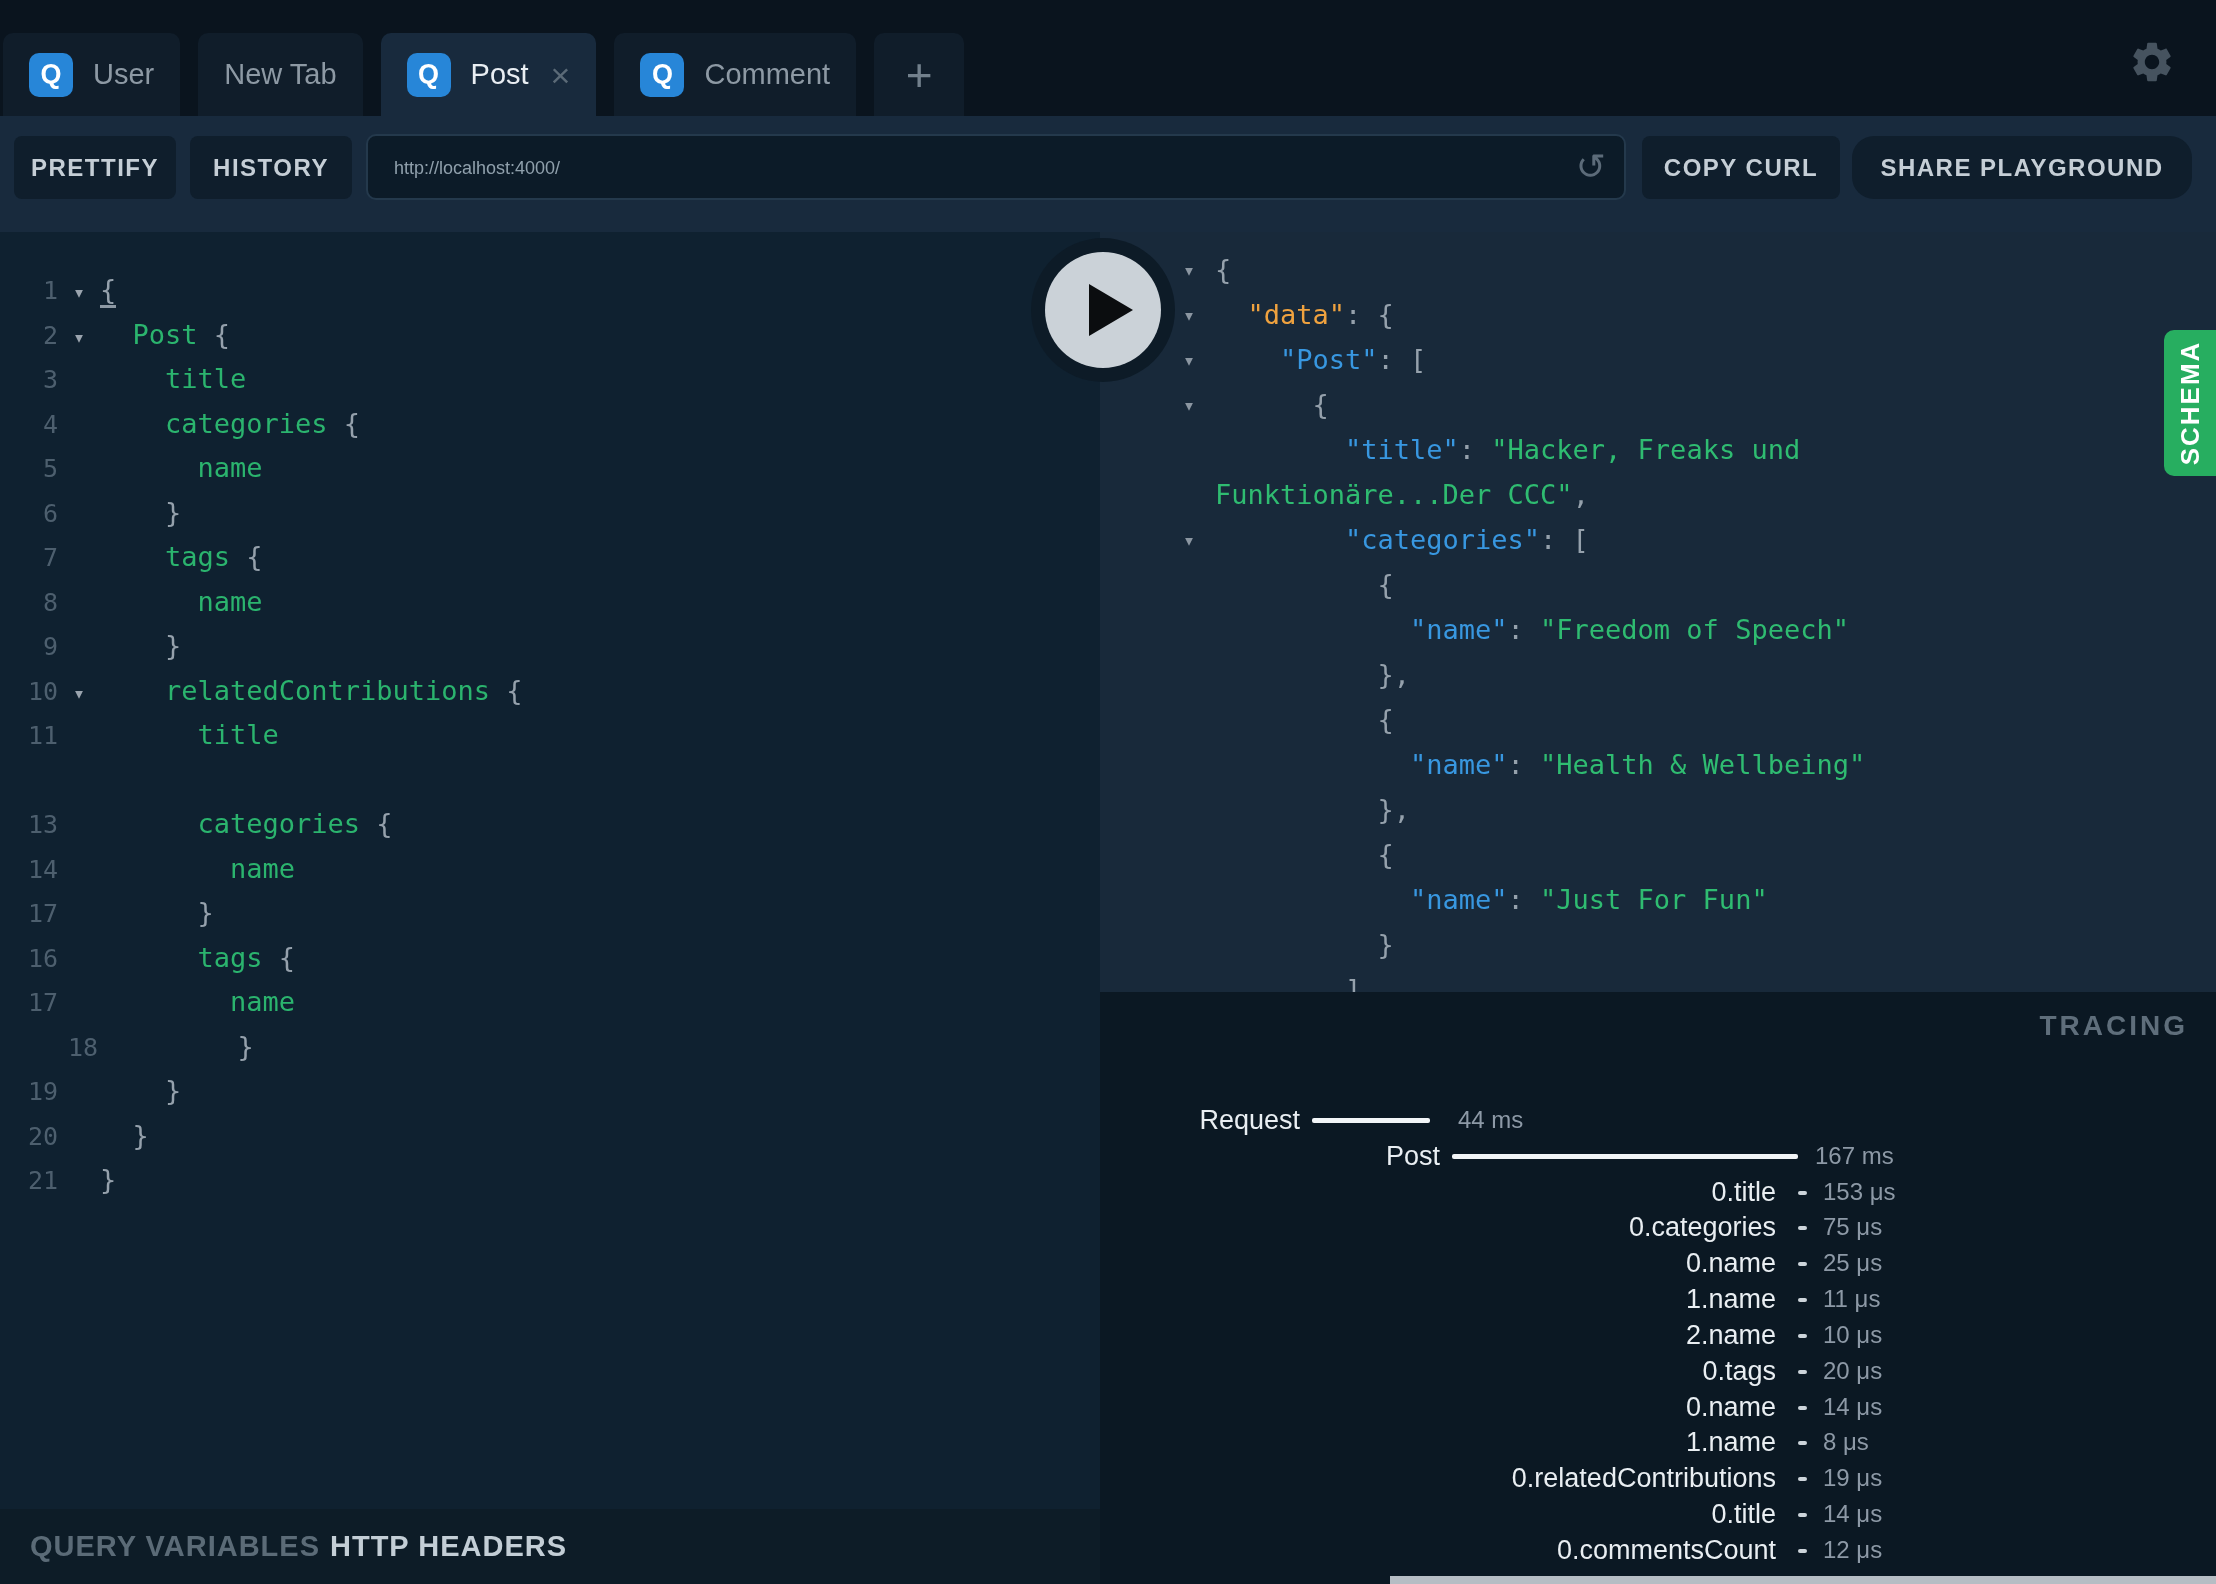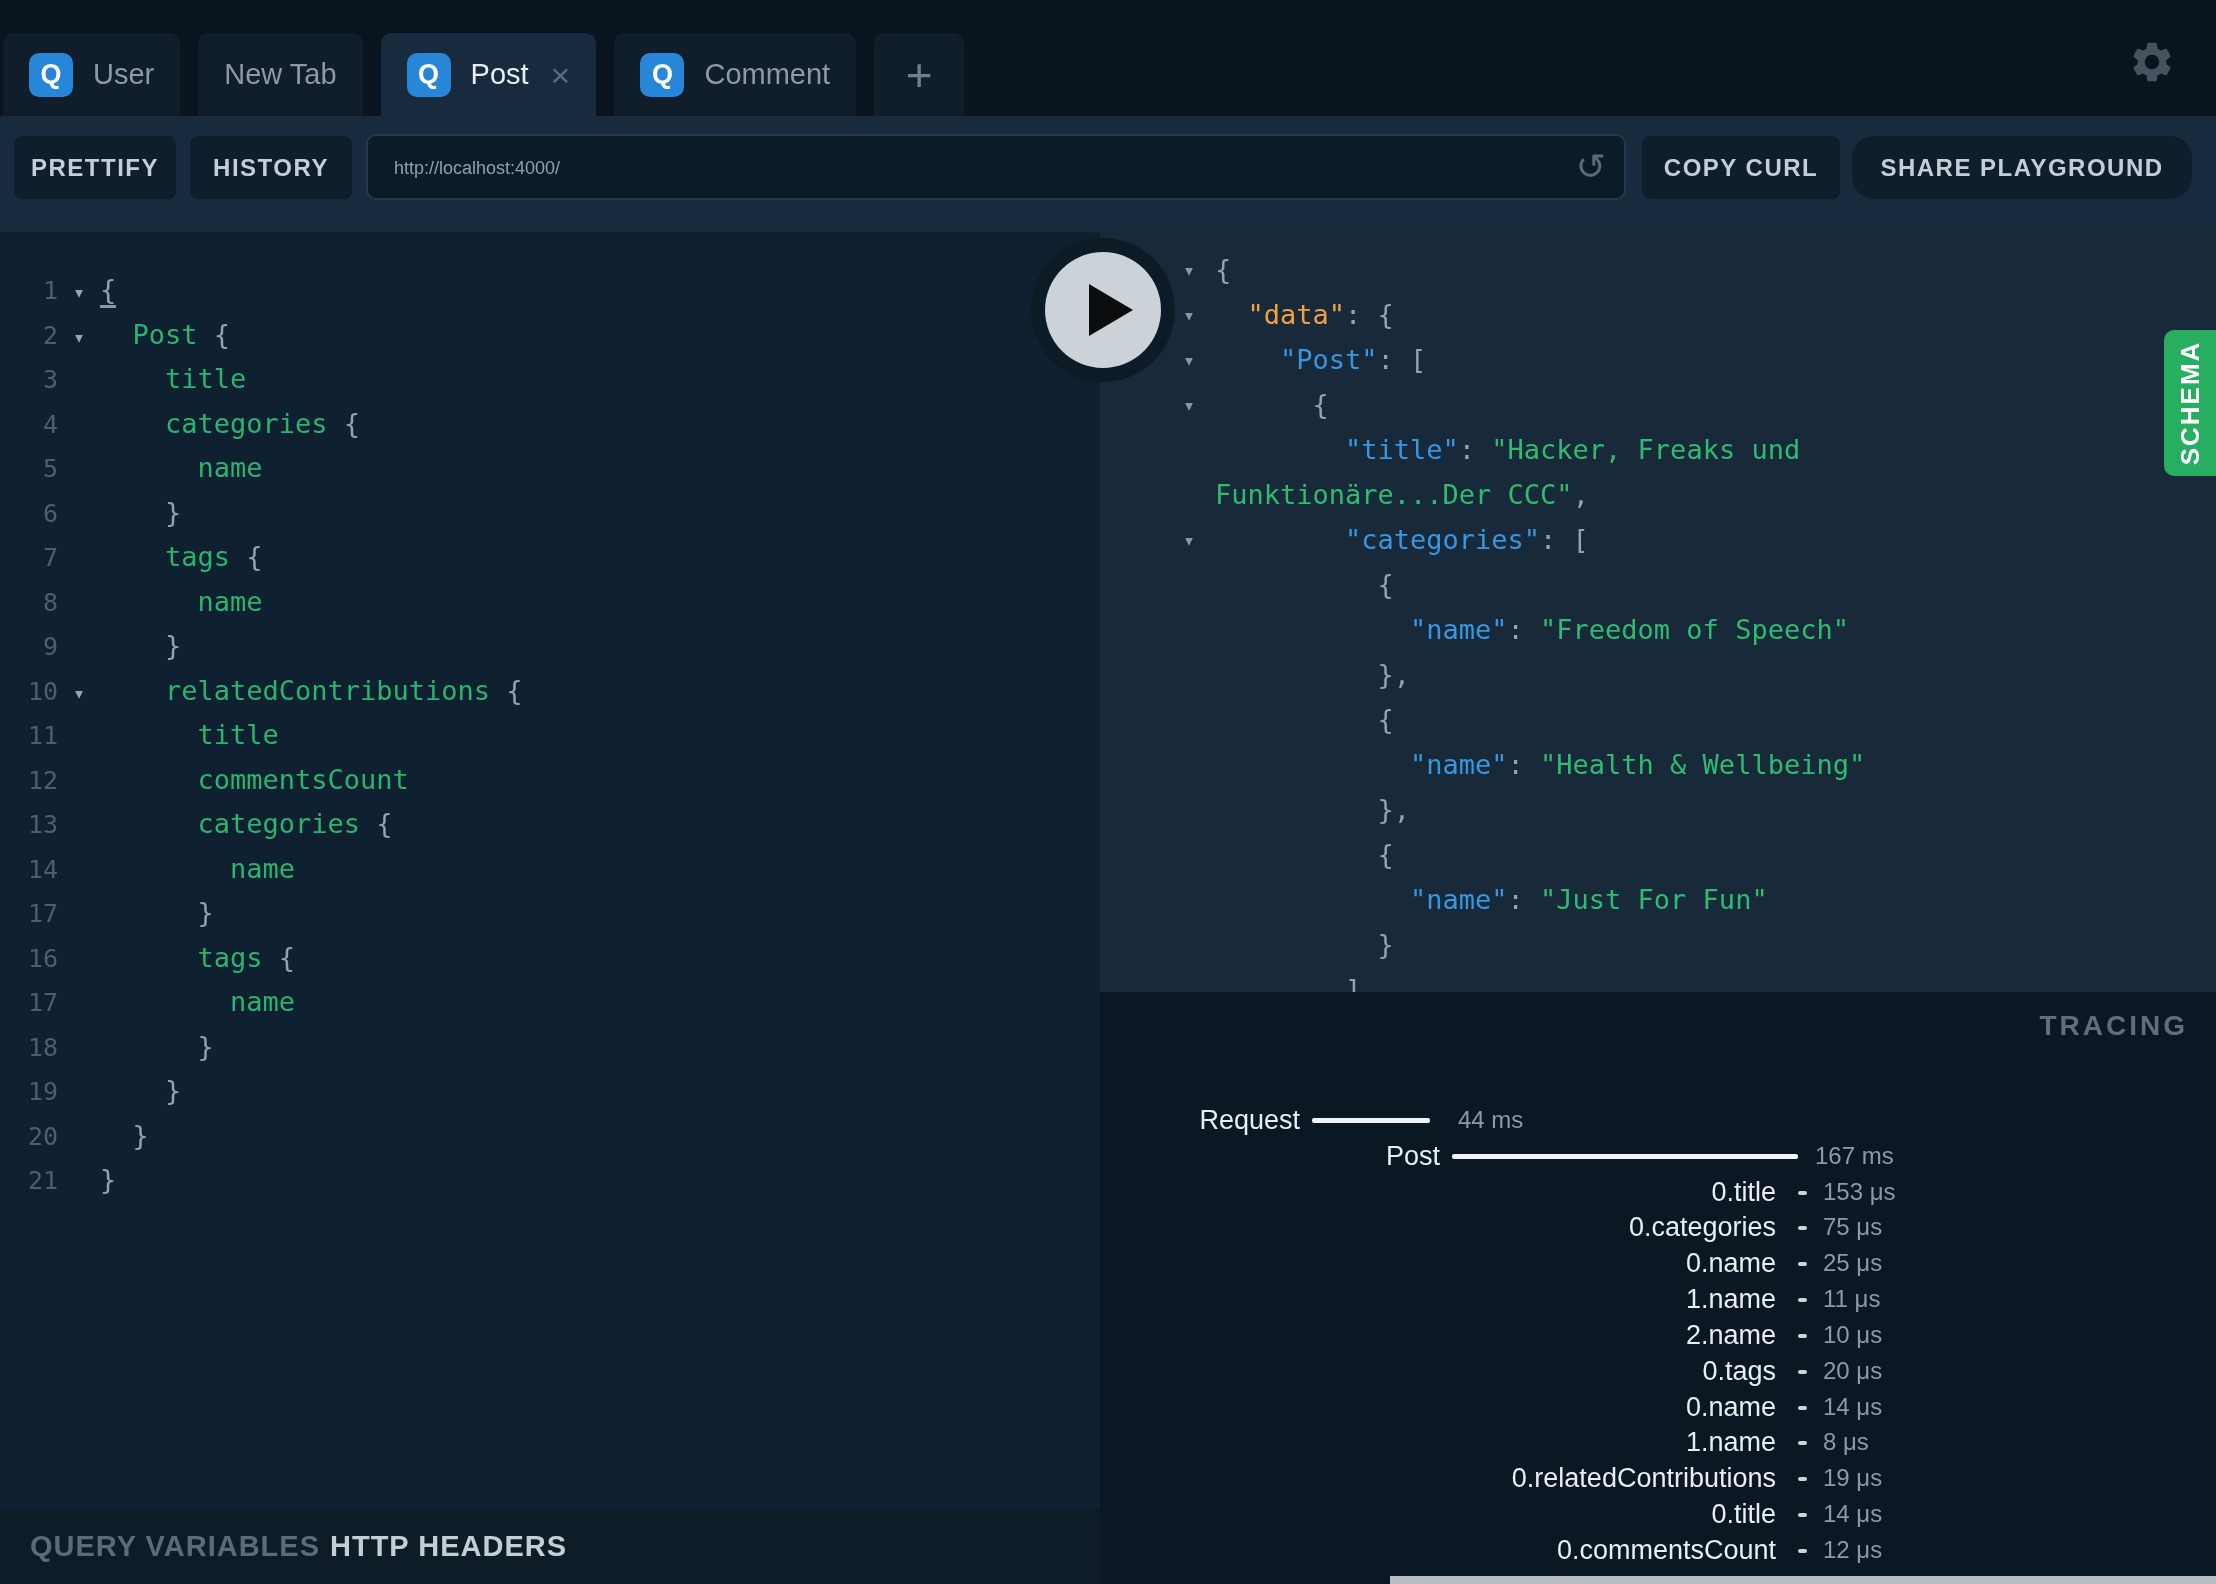--- a/index.html
+++ b/index.html
@@ -147,27 +147,26 @@
     <div class="code-line mono" style="top: 80.5px;"><span class="lnum">2</span><span class="fold on"></span><span class="ctext" style="padding-left: 32.5px;"><span class="tok-f">Post</span><span class="tok-p"> {</span></span></div>
     <div class="code-line mono" style="top: 125px;"><span class="lnum">3</span><span class="fold"></span><span class="ctext" style="padding-left: 65px;"><span class="tok-f">title</span></span></div>
     <div class="code-line mono" style="top: 169.5px;"><span class="lnum">4</span><span class="fold"></span><span class="ctext" style="padding-left: 65px;"><span class="tok-f">categories</span><span class="tok-p"> {</span></span></div>
     <div class="code-line mono" style="top: 214px;"><span class="lnum">5</span><span class="fold"></span><span class="ctext" style="padding-left: 97.5px;"><span class="tok-f">name</span></span></div>
     <div class="code-line mono" style="top: 258.5px;"><span class="lnum">6</span><span class="fold"></span><span class="ctext" style="padding-left: 65px;"><span class="tok-p">}</span></span></div>
     <div class="code-line mono" style="top: 303px;"><span class="lnum">7</span><span class="fold"></span><span class="ctext" style="padding-left: 65px;"><span class="tok-f">tags</span><span class="tok-p"> {</span></span></div>
     <div class="code-line mono" style="top: 347.5px;"><span class="lnum">8</span><span class="fold"></span><span class="ctext" style="padding-left: 97.5px;"><span class="tok-f">name</span></span></div>
     <div class="code-line mono" style="top: 392px;"><span class="lnum">9</span><span class="fold"></span><span class="ctext" style="padding-left: 65px;"><span class="tok-p">}</span></span></div>
     <div class="code-line mono" style="top: 436.5px;"><span class="lnum">10</span><span class="fold on"></span><span class="ctext" style="padding-left: 65px;"><span class="tok-f">relatedContributions</span><span class="tok-p"> {</span></span></div>
     <div class="code-line mono" style="top: 481px;"><span class="lnum">11</span><span class="fold"></span><span class="ctext" style="padding-left: 97.5px;"><span class="tok-f">title</span></span></div>
-    <div class="code-line mono" style="top: 525.5px;"><span class="lnum">12</span><span class="fold"></span><span class="ctext" style="padding-left: 97.5px;"><span class="tok-f">commentsCount</span></span></div>
     <div class="code-line mono" style="top: 570px;"><span class="lnum">13</span><span class="fold"></span><span class="ctext" style="padding-left: 97.5px;"><span class="tok-f">categories</span><span class="tok-p"> {</span></span></div>
     <div class="code-line mono" style="top: 614.5px;"><span class="lnum">14</span><span class="fold"></span><span class="ctext" style="padding-left: 130px;"><span class="tok-f">name</span></span></div>
     <div class="code-line mono" style="top: 659px;"><span class="lnum">17</span><span class="fold"></span><span class="ctext" style="padding-left: 97.5px;"><span class="tok-p">}</span></span></div>
     <div class="code-line mono" style="top: 703.5px;"><span class="lnum">16</span><span class="fold"></span><span class="ctext" style="padding-left: 97.5px;"><span class="tok-f">tags</span><span class="tok-p"> {</span></span></div>
     <div class="code-line mono" style="top: 748px;"><span class="lnum">17</span><span class="fold"></span><span class="ctext" style="padding-left: 130px;"><span class="tok-f">name</span></span></div>
-    <div class="code-line mono" style="top: 792.5px;"><span class="lnum">18</span><span class="fold"></span><span class="ctext" style="padding-left: 97.5px;"><span class="tok-p">}</span></span></div>
+    <div class="code-line mono" style="top: 792.5px; padding-left: 40px;"><span class="lnum">18</span><span class="fold"></span><span class="ctext" style="padding-left: 97.5px;"><span class="tok-p">}</span></span></div>
     <div class="code-line mono" style="top: 837px; text-decoration: underline;"><span class="lnum">19</span><span class="fold"></span><span class="ctext" style="padding-left: 65px;"><span class="tok-p">}</span></span></div>
     <div class="code-line mono" style="top: 881.5px;"><span class="lnum">20</span><span class="fold"></span><span class="ctext" style="padding-left: 32.5px;"><span class="tok-p">}</span></span></div>
     <div class="code-line mono" style="top: 926px;"><span class="lnum">21</span><span class="fold"></span><span class="ctext" style="padding-left: 0px;"><span class="tok-p">}</span></span></div>
   </div>
 
 <div class="bottombar">
   <span class="vbar-label vbar-hh">HTTP HEADERS</span>
   <span class="vbar-label vbar-qv">QUERY VARIABLES</span>
 </div>
 

